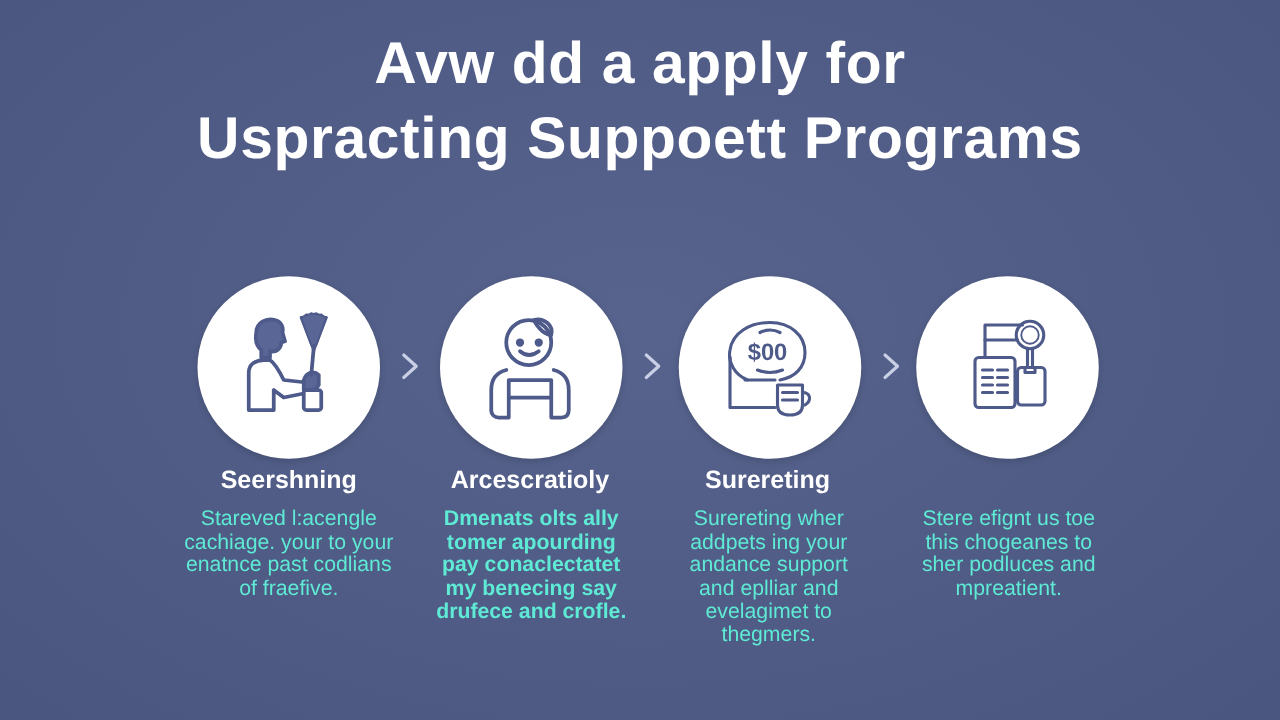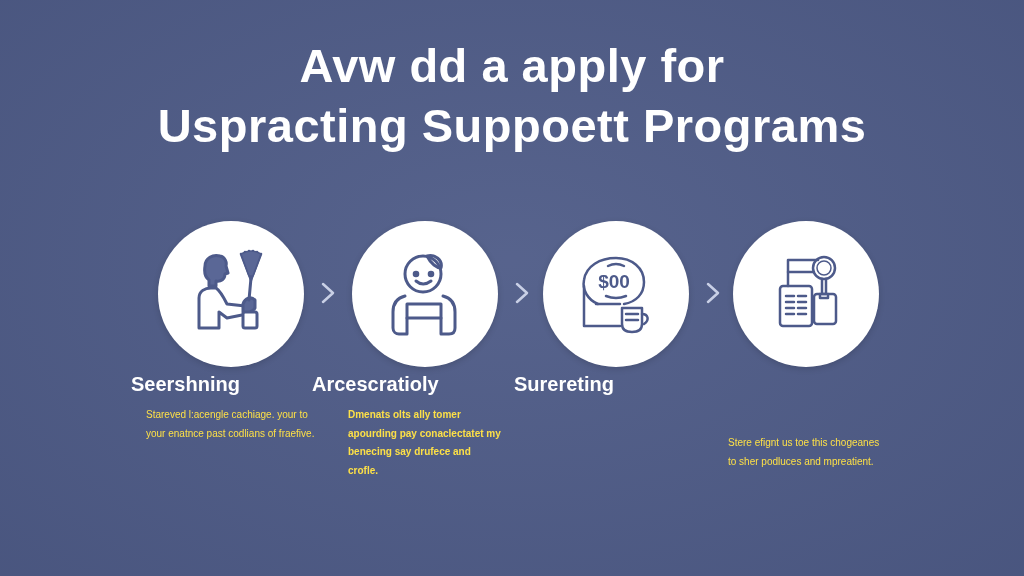--- a/index.html
+++ b/index.html
@@ -18,21 +18,21 @@
     .bg-vignette {
       position: absolute;
       inset: 0;
       background: radial-gradient(ellipse at 50% 45%, rgba(255,255,255,0.05) 0%, rgba(0,0,0,0.06) 100%);
       pointer-events: none;
     }
     .title {
       position: absolute;
       left: 0;
       right: 0;
-      top: 36px;
+      top: 20px;
       text-align: center;
       font-weight: bold;
       font-size: 47px;
       line-height: 60px;
       letter-spacing: 0.5px;
       margin: 0;
     }
     .title .line {
       display: block;
     }
@@ -66,34 +66,35 @@
       height: 28px;
     }
     .arrow svg {
       width: 16px;
       height: 28px;
     }
     .step-title {
       position: absolute;
       top: 151px;
       width: 200px;
-      text-align: left;
+      text-align: center;
       font-weight: bold;
       font-size: 20px;
       line-height: 24px;
       margin: 0;
     }
     .step-desc {
       position: absolute;
       top: 185px;
       width: 170px;
-      font-size: 10px;
+      text-align: center;
+      font-size: 17px;
       line-height: 18.6px;
       margin: 0;
-      color: #fde047;
+      color: #5eead4;
     }
   </style>
 </head>
 <body>
 
 <div class="bg-vignette"></div>
 
 <h1 class="title">
   <span class="line">Avw dd a apply for</span>
   <span class="line">Uspracting Suppoett Programs</span>
@@ -185,19 +186,20 @@
       <circle cx="66" cy="22" r="11"></circle>
       <circle cx="66" cy="22" r="7" stroke-width="1.5"></circle>
       <path d="M64 33 L64 48 L68 48 L68 33"></path>
 
       <rect x="56" y="48" width="22" height="30" rx="3"></rect>
       <path d="M62 48 L62 52 L70 52 L70 48"></path>
     </svg>
   </div>
 
   <h2 class="step-title" style="left:131px;">Seershning</h2>
-  <h2 class="step-title" style="left:312px;">Arcescratioly</h2>
+  <h2 class="step-title" style="left:324px;">Arcescratioly</h2>
   <h2 class="step-title" style="left:514px;">Surereting</h2>
 
   <p class="step-desc" style="left:146px; width:170px;">Stareved l:acengle cachiage. your to your enatnce past codlians of fraefive.</p>
   <p class="step-desc" style="left:348px; width:154px;font-weight:bold;">Dmenats olts ally tomer apourding pay conaclectatet my benecing say drufece and crofle.</p>
-  <p class="step-desc" style="left:728px; width:158px;margin-top:28px;">Stere efignt us toe this chogeanes to sher podluces and mpreatient.</p>
+  <p class="step-desc" style="left:540px; width:150px;">Surereting wher addpets ing your andance support and eplliar and evelagimet to thegmers.</p>
+  <p class="step-desc" style="left:728px; width:158px;">Stere efignt us toe this chogeanes to sher podluces and mpreatient.</p>
 </div>
 
 </body></html>

